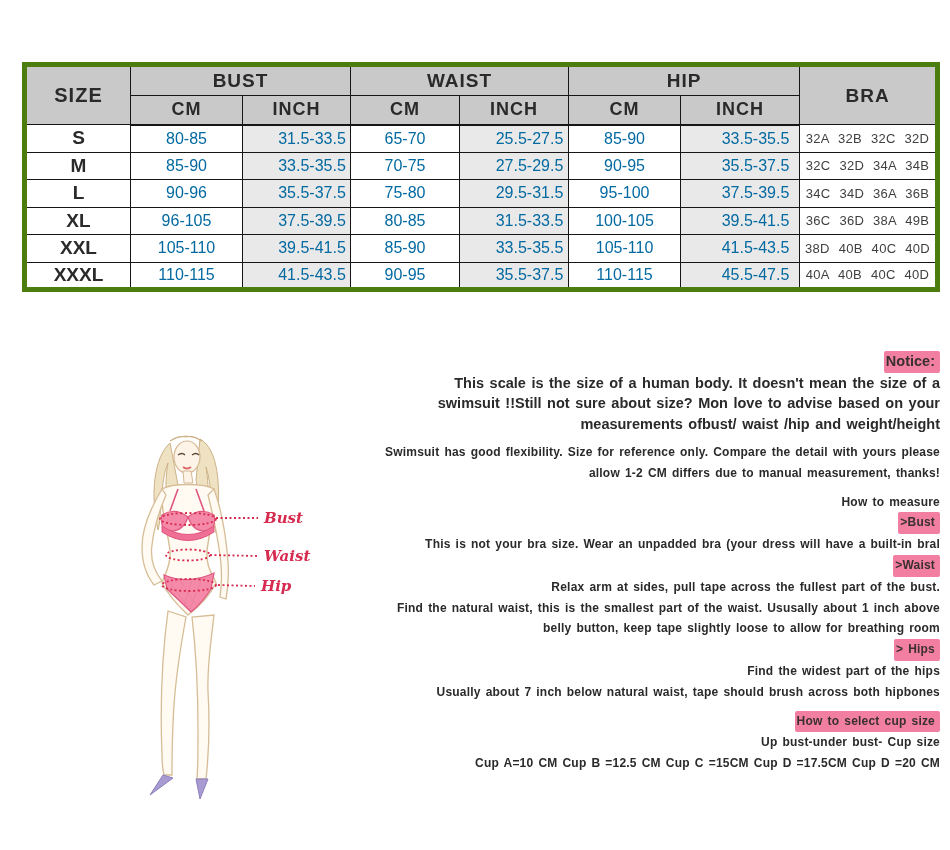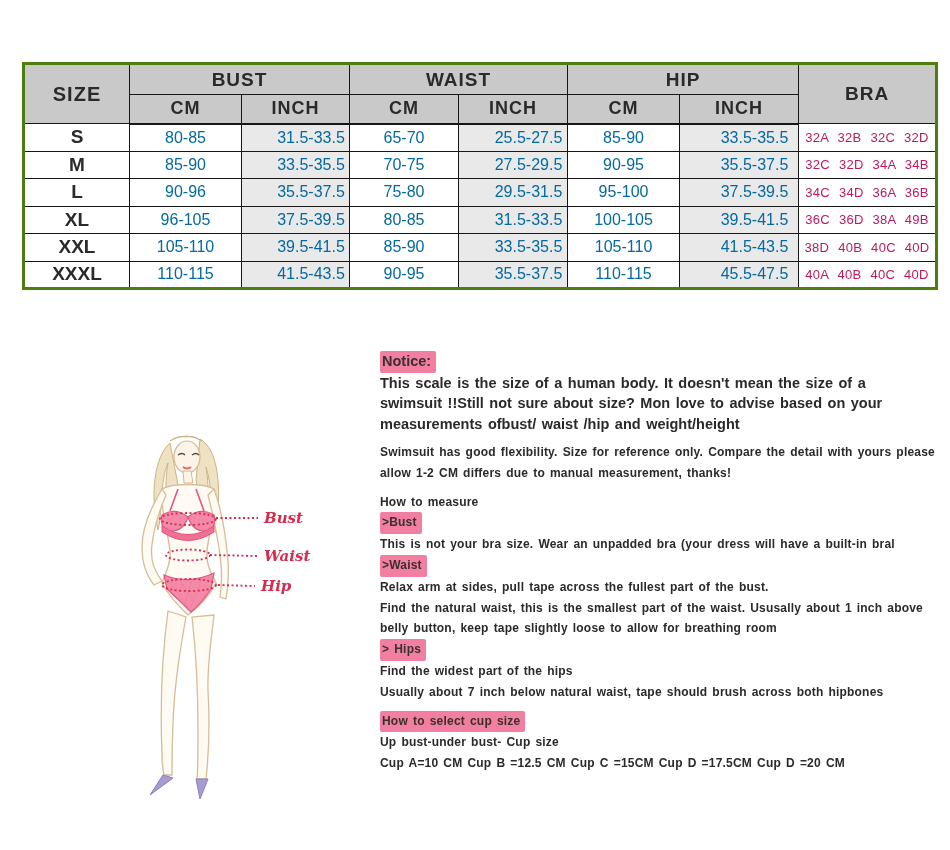--- a/index.html
+++ b/index.html
@@ -3,40 +3,40 @@
 <meta charset="utf-8">
 <style>
   html,body{margin:0;padding:0;}
   body{width:950px;height:850px;background:#ffffff;overflow:hidden;
        font-family:"Liberation Sans",sans-serif;color:#2a2a2a;}
   .canvas{position:relative;width:950px;height:850px;background:#fff;}
 
   
   .size-table-wrap{position:absolute;left:22px;top:62px;}
   table.size-table{border-collapse:collapse;table-layout:fixed;width:913px;
-                   border:3px solid #4d7c0f;}
+                   border:5px solid #4d7c0f;}
   .size-table th,.size-table td{border:1.6px solid #161616;text-align:center;
                    vertical-align:middle;padding:0;overflow:hidden;white-space:nowrap;}
   .size-table tr.grp-row{height:31px;}
   .size-table tr.sub-row{height:29px;}
   .size-table tr.data-row{height:27.5px;}
   .hd{background:#c9c9c9;font-weight:600;}
   .grp-cell{font-size:19px;letter-spacing:1px;}
   .size-hd{font-size:20px;letter-spacing:1px;}
   .sub-cell{font-size:18px;letter-spacing:1px;}
   .bra-hd{font-size:19px;letter-spacing:1px;}
   .sub-row .hd{border-bottom:2.5px solid #161616;}
   td.sizecell{font-weight:700;font-size:19px;}
   td.num{font-family:Liberation Sans, sans-serif;font-size:16px;color:#0369a1;}
   td.inchcol{background:#e9e9e9;padding-left:31px;}
-  td.bracell{font-size:13px;color:#be185d;word-spacing:5px;letter-spacing:.3px;}
+  td.bracell{font-size:13px;color:#404040;word-spacing:5px;letter-spacing:.3px;}
 
   
   .notes{position:absolute;left:380px;top:351px;width:560px;}
-  .notes div{white-space:nowrap;}
+  .notes div{white-space:nowrap;text-align:right;}
   .t14{font-size:14.5px;line-height:20.5px;font-weight:700;word-spacing:1.5px;}
   .t12{font-size:12px;line-height:20.8px;font-weight:700;word-spacing:1.5px;letter-spacing:.2px;}
   .gap{margin-top:8px;}
   .hl{display:inline-block;background:#f27fa1;color:#3a3030;padding:0 5px 1px 2px;
       border-radius:2px;}
 
   
   .figure{position:absolute;left:100px;top:425px;width:260px;height:390px;}
   .fig-label{font-family:"DejaVu Serif",serif;font-style:italic;font-weight:bold;
              font-size:15px;fill:#d62a4e;}

